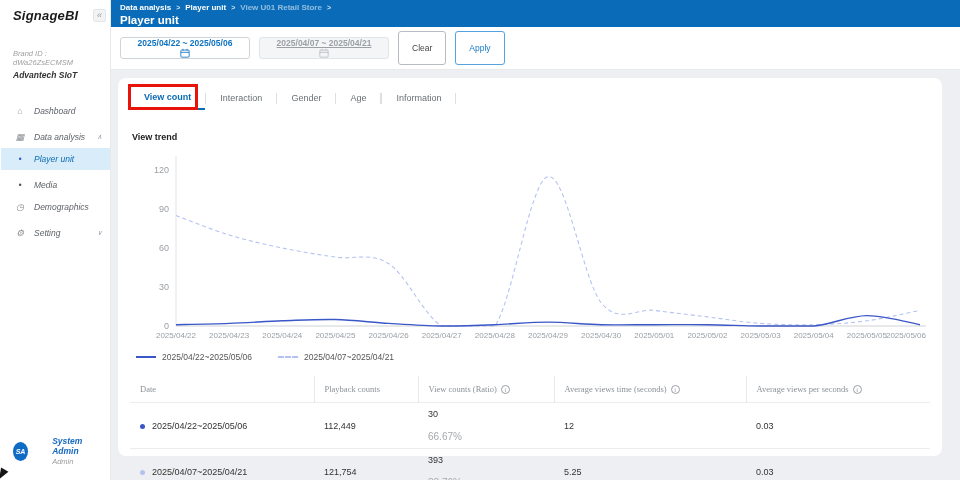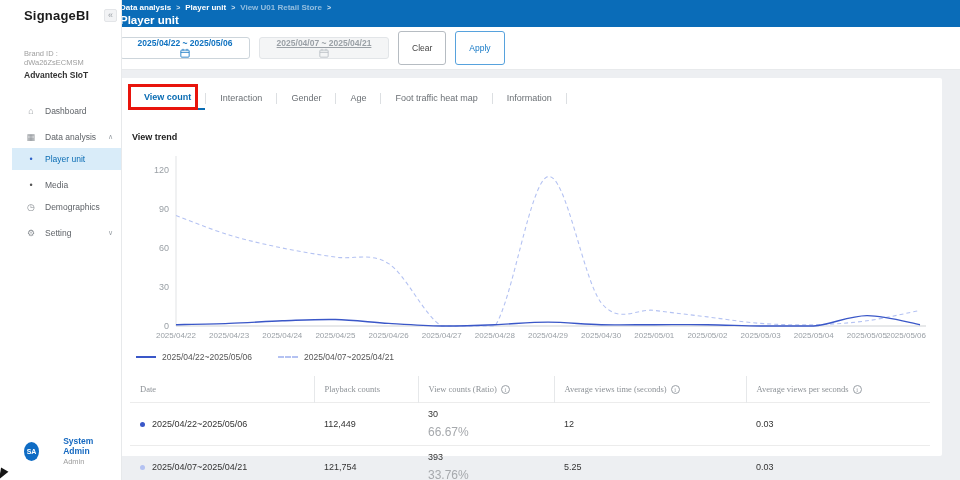--- a/index.html
+++ b/index.html
@@ -1,22 +1,22 @@
 <!DOCTYPE html>
 <html><head>
 <meta charset="utf-8">
 <style>
   * { margin:0; padding:0; box-sizing:border-box; }
   html,body { width:960px; height:480px; overflow:hidden; background:#fff;
     font-family:"Liberation Sans", sans-serif; }
   .app { position:relative; width:960px; height:480px; }
 
   
-  .sidebar { position:absolute; left:12px; top:0; width:110px; height:480px;
-    background:#fff; border-right:1px solid #e7e9eb; z-index:3; }
+  .sidebar { position:absolute; left:1px; top:0; width:110px; height:480px;
+    background:#fff; border-right:1px solid #e7e9eb; z-index:3;font-style:italic; }
   .logo-row { display:flex; align-items:flex-start; justify-content:space-between; padding:8px 4px 0 12px; }
   .logo { font-size:13px; font-weight:bold; color:#1b1b1b; letter-spacing:.2px; }
   .collapse-btn { font-size:9px; color:#9aa0a6; background:#f2f3f5; border:1px solid #e3e5e8;
     border-radius:2px; padding:0 3px; line-height:11px; cursor:pointer; margin-top:1px; }
   .brand { padding:26px 12px 0 12px; }
   .brand-id { font-size:7.5px; color:#9e9e9e; }
   .brand-name { font-size:8.5px; font-weight:bold; color:#333; margin-top:3px; }
   .nav { margin-top:20px; }
   .nav-item { display:flex; align-items:center; height:22px; padding:0 8px 0 13px;
     font-size:8.5px; color:#5f6368; cursor:pointer; }
@@ -48,21 +48,21 @@
   .date-input { width:130px; height:22px; border:1px solid #cdd5db; border-radius:3px;
     display:flex; align-items:center; justify-content:space-between; padding:0 7px;
     font-size:8.5px; font-weight:bold; color:#0f72c0; background:#fff; cursor:pointer;flex-direction:column; }
   .date-input.disabled { background:#f4f5f6; border-color:#e2e5e8; color:#9aa0a6; cursor:default;text-decoration:underline; }
   .btn { height:34px; padding:0 13px; border-radius:3px; background:#fff; font-size:8.5px;
     display:flex; align-items:center; cursor:pointer; }
   .btn.clear { border:1px solid #b6bcc2; color:#444; }
   .btn.apply { border:1px solid #57a2dd; color:#1478c6; }
 
   .content { background:#edeff2; height:410px; padding:8px 18px 0 8px; }
-  .card { background:#fff; border-radius:2px; height:378px; padding:8px 12px 0 12px; position:relative; }
+  .card { background:#fff; border-radius:8px; height:378px; padding:8px 12px 0 12px; position:relative; }
 
   .tabs { display:flex; align-items:center; height:24px; position:relative; }
   .tab { font-size:9px; color:#6b7075; padding:0 14px; height:24px; display:flex; align-items:center; cursor:pointer; }
   .tab.active { color:#0a6cb3; font-weight:bold; border-bottom:2px solid #0a6cb3; }
   .tab-sep { width:1px; height:11px; background:#dcdfe2; }
   .annotation { position:absolute; left:-2px; top:-2px; width:70px; height:26px;
     border:3px solid #e8140c; pointer-events:none; z-index:5; }
 
   .chart-title { font-size:9px; font-weight:bold; color:#222; margin:22px 0 0 2px; }
   #trend-chart { margin-top:2px; }
@@ -71,21 +71,21 @@
   .legend-item { display:flex; align-items:center; gap:6px; cursor:pointer; }
   .legend-sample { width:20px; border-top:2px solid #3a57c8; }
 
   table { width:100%; border-collapse:collapse; margin-top:14px; table-layout:fixed; }
   th { font-size:8.5px; font-weight:normal; color:#8c9196; text-align:left; padding:8px 10px; }
   th:not(:first-child) { border-left:1px solid #e6e8ea; }
   th .th-inner { display:flex; align-items:flex-end; gap:4px;font-family:Liberation Serif, serif; }
   td { font-size:9px; color:#333; padding:6px 10px; border-top:1px solid #ececec; height:31px; }
   tbody tr:last-child td { border-bottom:1px solid #ececec; }
   .dot { display:inline-block; width:5px; height:5px; border-radius:50%; background:#3a57c8; margin-right:7px; vertical-align:middle; }
-  .ratio { font-size:12px; color:#a6a9ad; margin-top:6px; }
+  .ratio { font-size:10px; color:#a6a9ad; margin-top:12px; }
   .info-ic { width:9px; height:9px; border:1px solid #9aa0a6; border-radius:50%; color:#9aa0a6;
     font-size:6.5px; display:inline-flex; align-items:center; justify-content:center; cursor:pointer; font-style:normal; }
 
   .cursor { position:absolute; left:0px; bottom:0px; width:0; height:0;
     border-left:8px solid #151515; border-top:3px solid transparent; border-bottom:9px solid transparent;
     transform:rotate(10deg); z-index:9; }
 </style>
 </head>
 <body>
 
@@ -183,21 +183,20 @@
         <div class="tabs">
           <div class="annotation"></div>
           <div class="tab active">View count</div>
           <div class="tab-sep"></div>
           <div class="tab">Interaction</div>
           <div class="tab-sep"></div>
           <div class="tab">Gender</div>
           <div class="tab-sep"></div>
           <div class="tab">Age</div>
           <div class="tab-sep"></div>
-          <div class="tab">Foot traffic heat map</div>
           <div class="tab-sep"></div>
           <div class="tab">Information</div>
           <div class="tab-sep"></div>
         </div>
 
         <div class="chart-title">View trend</div>
         <div id="trend-chart"><svg width="800" height="198">
               <line x1="46" y1="12" x2="46" y2="182" stroke="#e1e3e5" stroke-width="1"></line>
               <line x1="46" y1="182" x2="796" y2="182" stroke="#cfd2d5" stroke-width="1"></line>
               <text x="39" y="185" text-anchor="end" fill="#9aa0a6" font-size="9" font-family="Liberation Sans, sans-serif">0</text>

